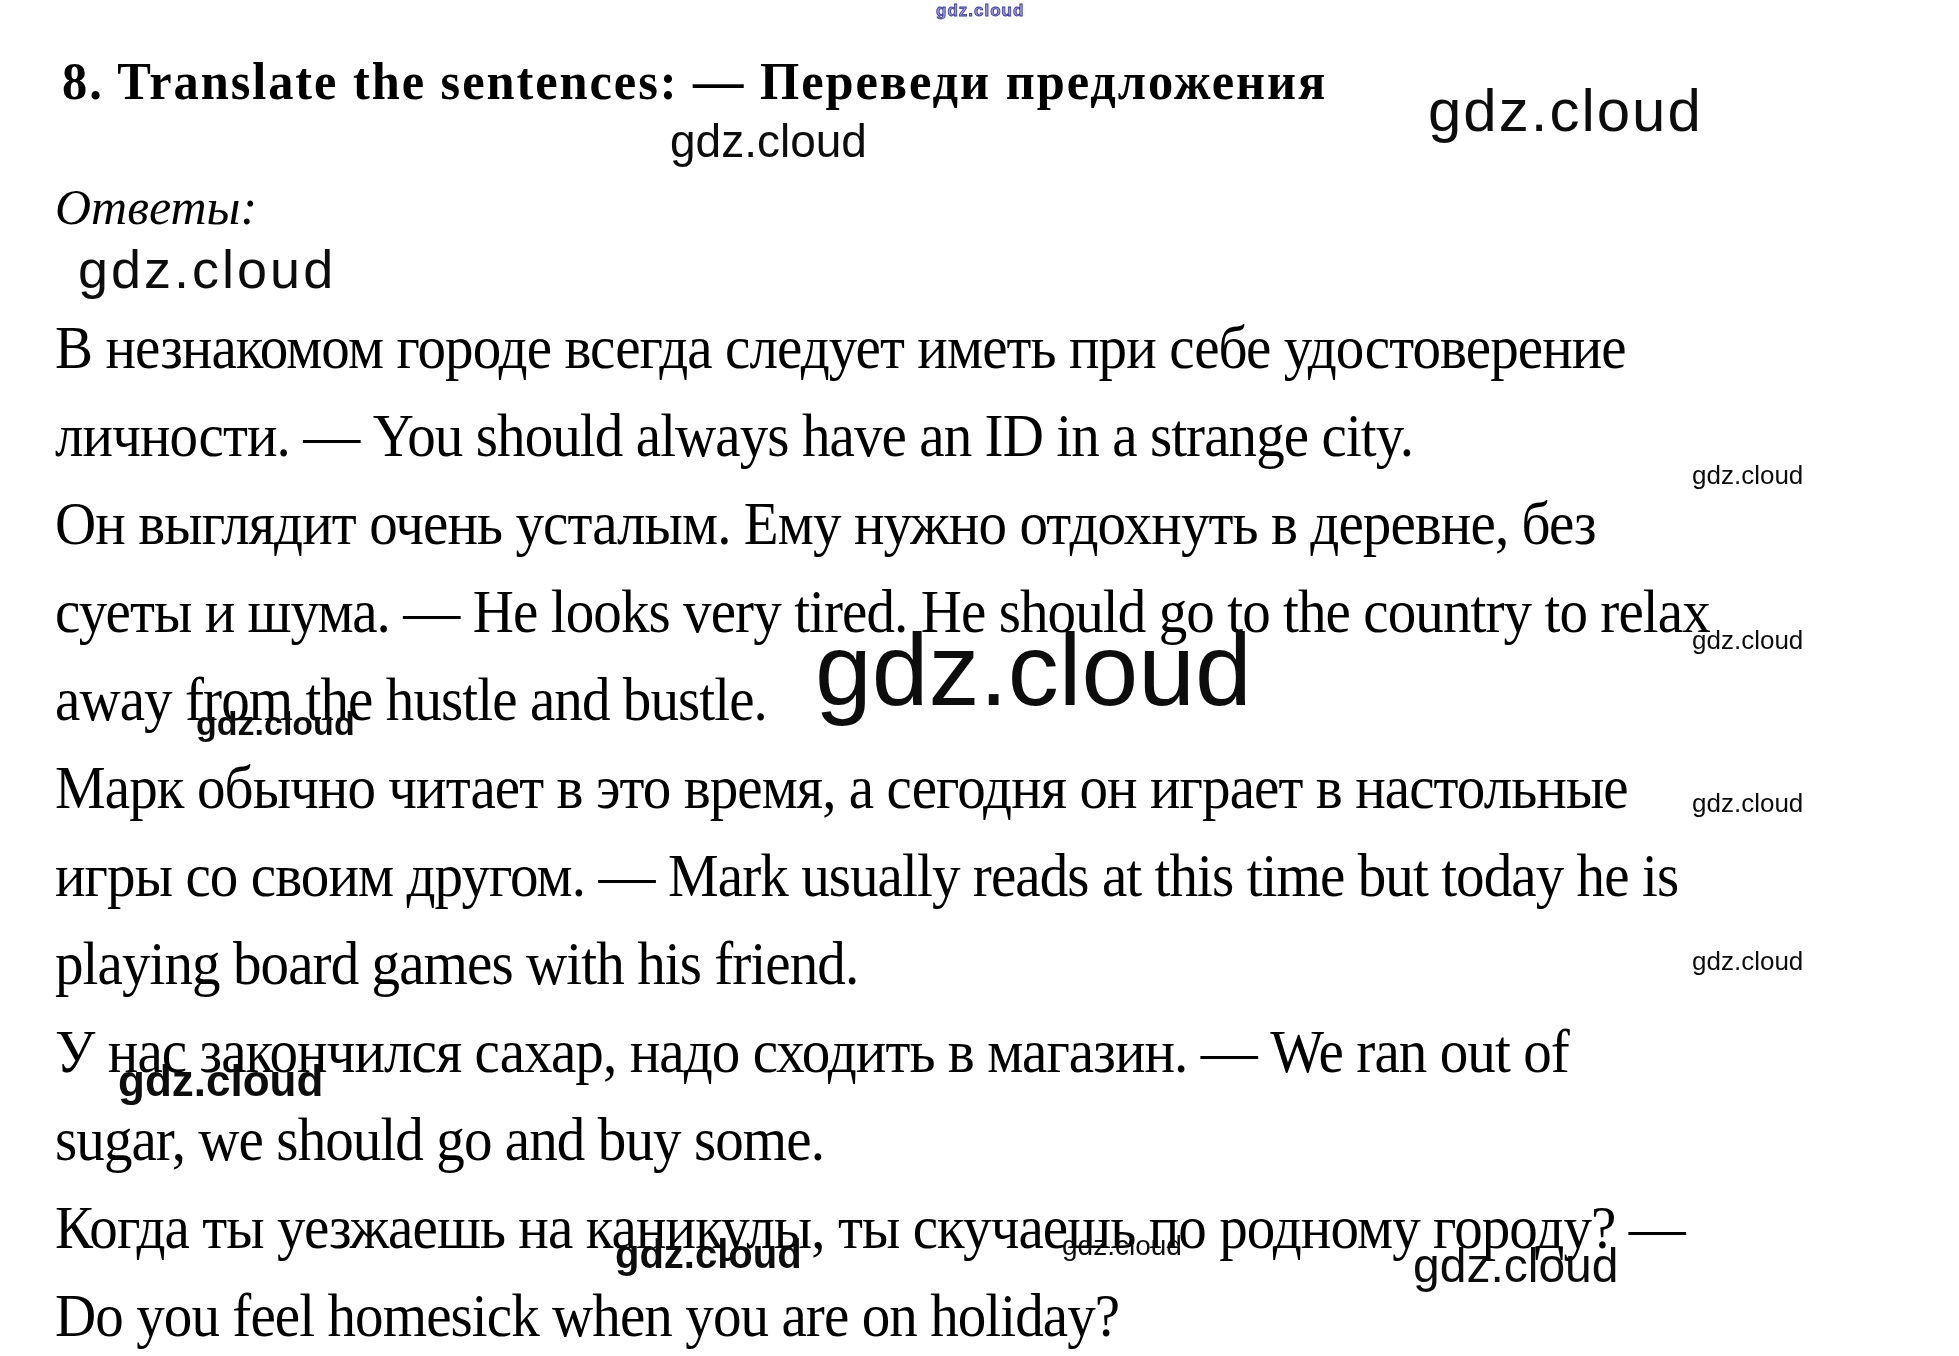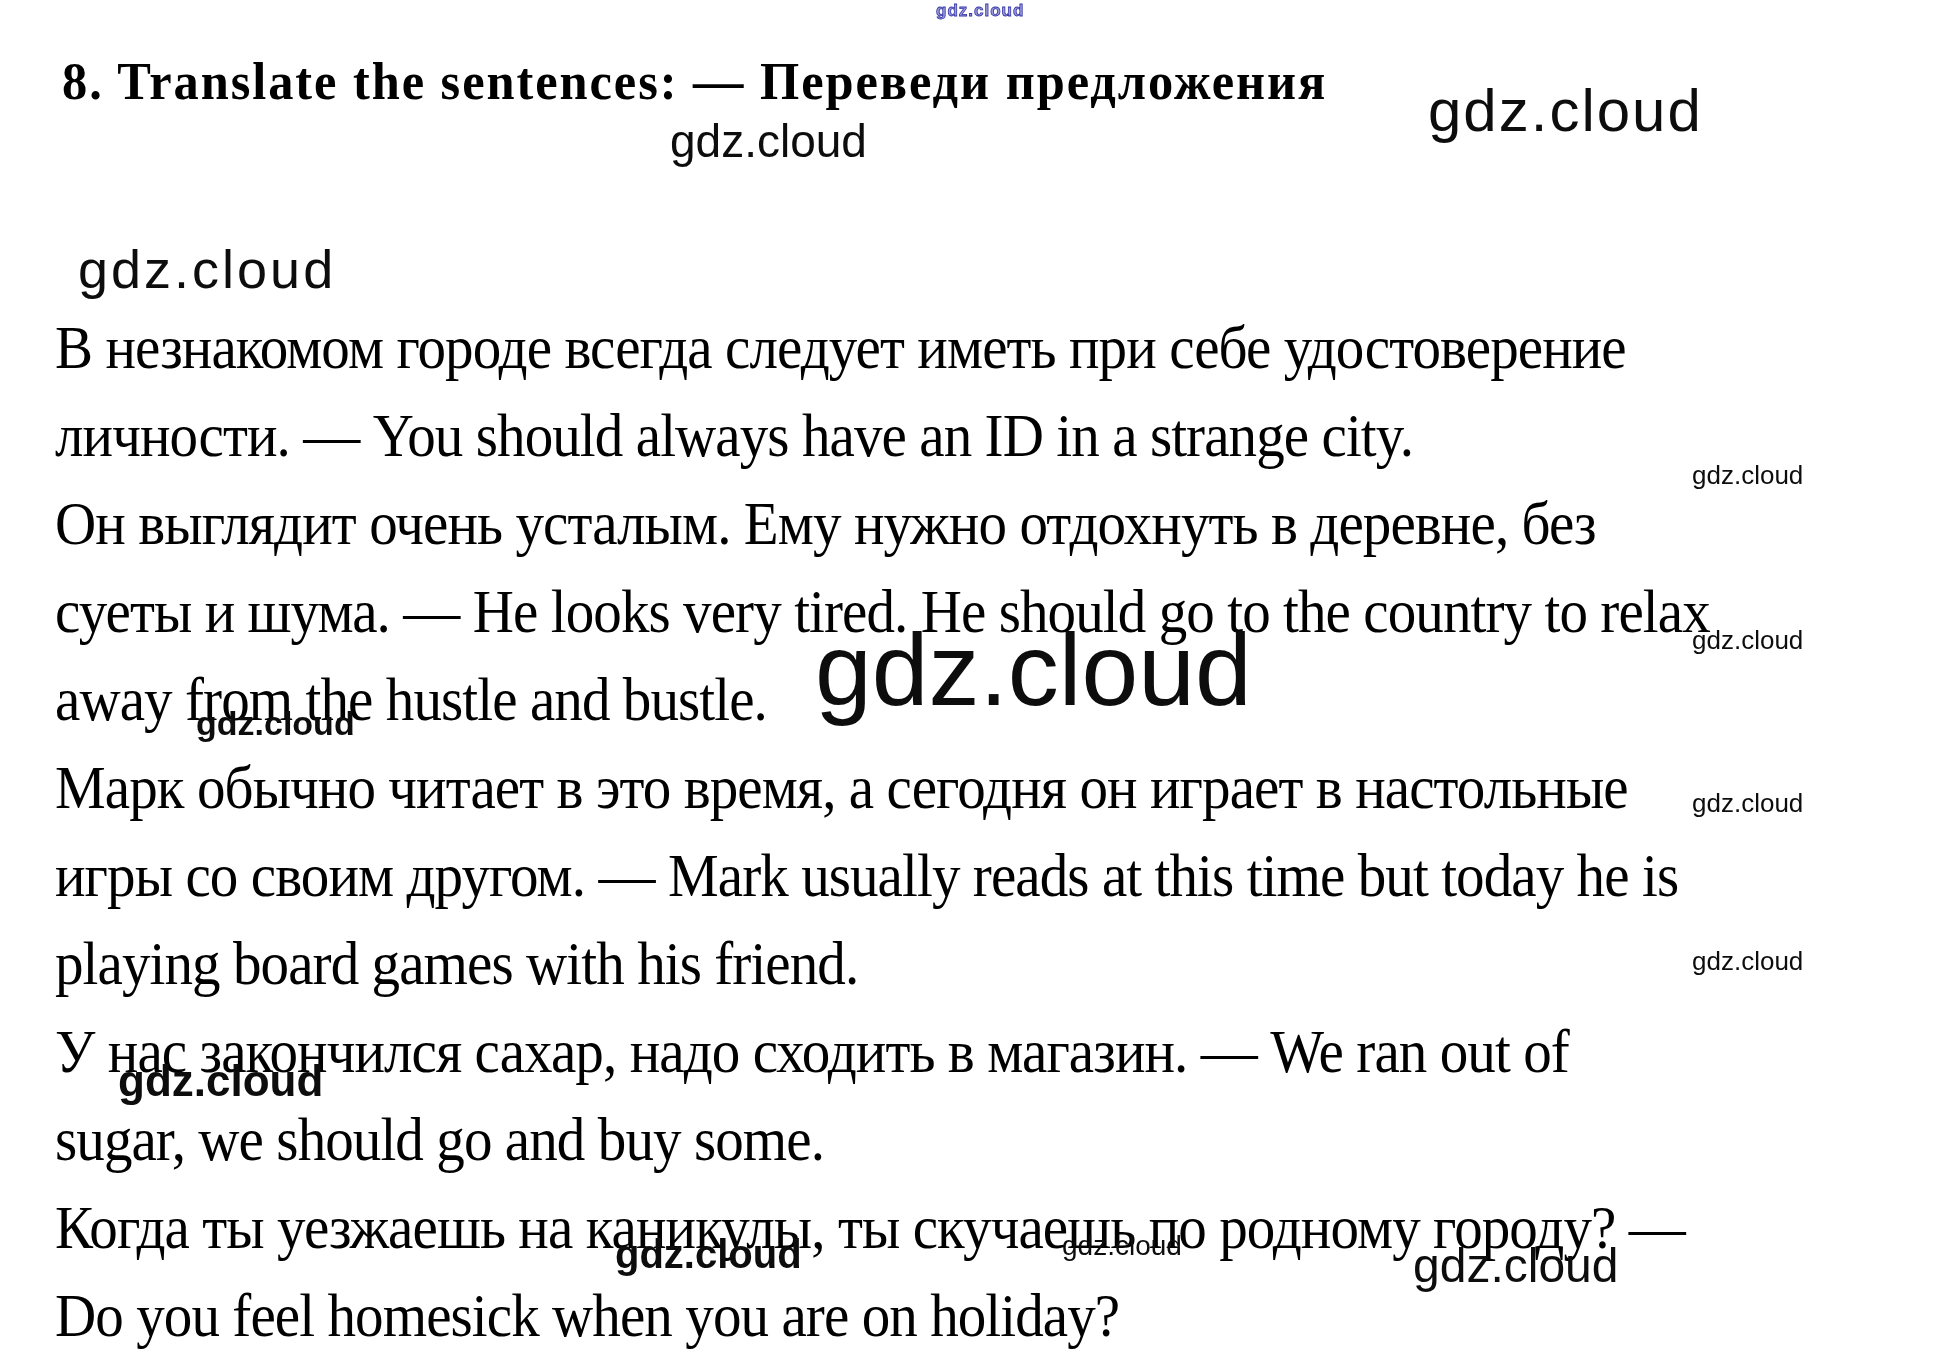--- a/index.html
+++ b/index.html
@@ -89,20 +89,21 @@
 
 <div class="page">
 
   <span class="wm wm-top">gdz.cloud</span>
 
   <div class="heading">8. Translate the sentences: — Переведи предложения</div>
 
   <span class="wm wm-heading-right">gdz.cloud</span>
   <span class="wm wm-under-heading">gdz.cloud</span>
 
+  <div class="answers-label">Ответы:</div>
 
   <span class="wm wm-answers">gdz.cloud</span>
 
   <div class="line l1">В незнакомом городе всегда следует иметь при себе удостоверение</div>
   <div class="line l2">личности. — You should always have an ID in a strange city.</div>
 
   <span class="wm wm-right-1">gdz.cloud</span>
 
   <div class="line l3">Он выглядит очень усталым. Ему нужно отдохнуть в деревне, без</div>
   <div class="line l4">суеты и шума. — He looks very tired. He should go to the country to relax</div>

